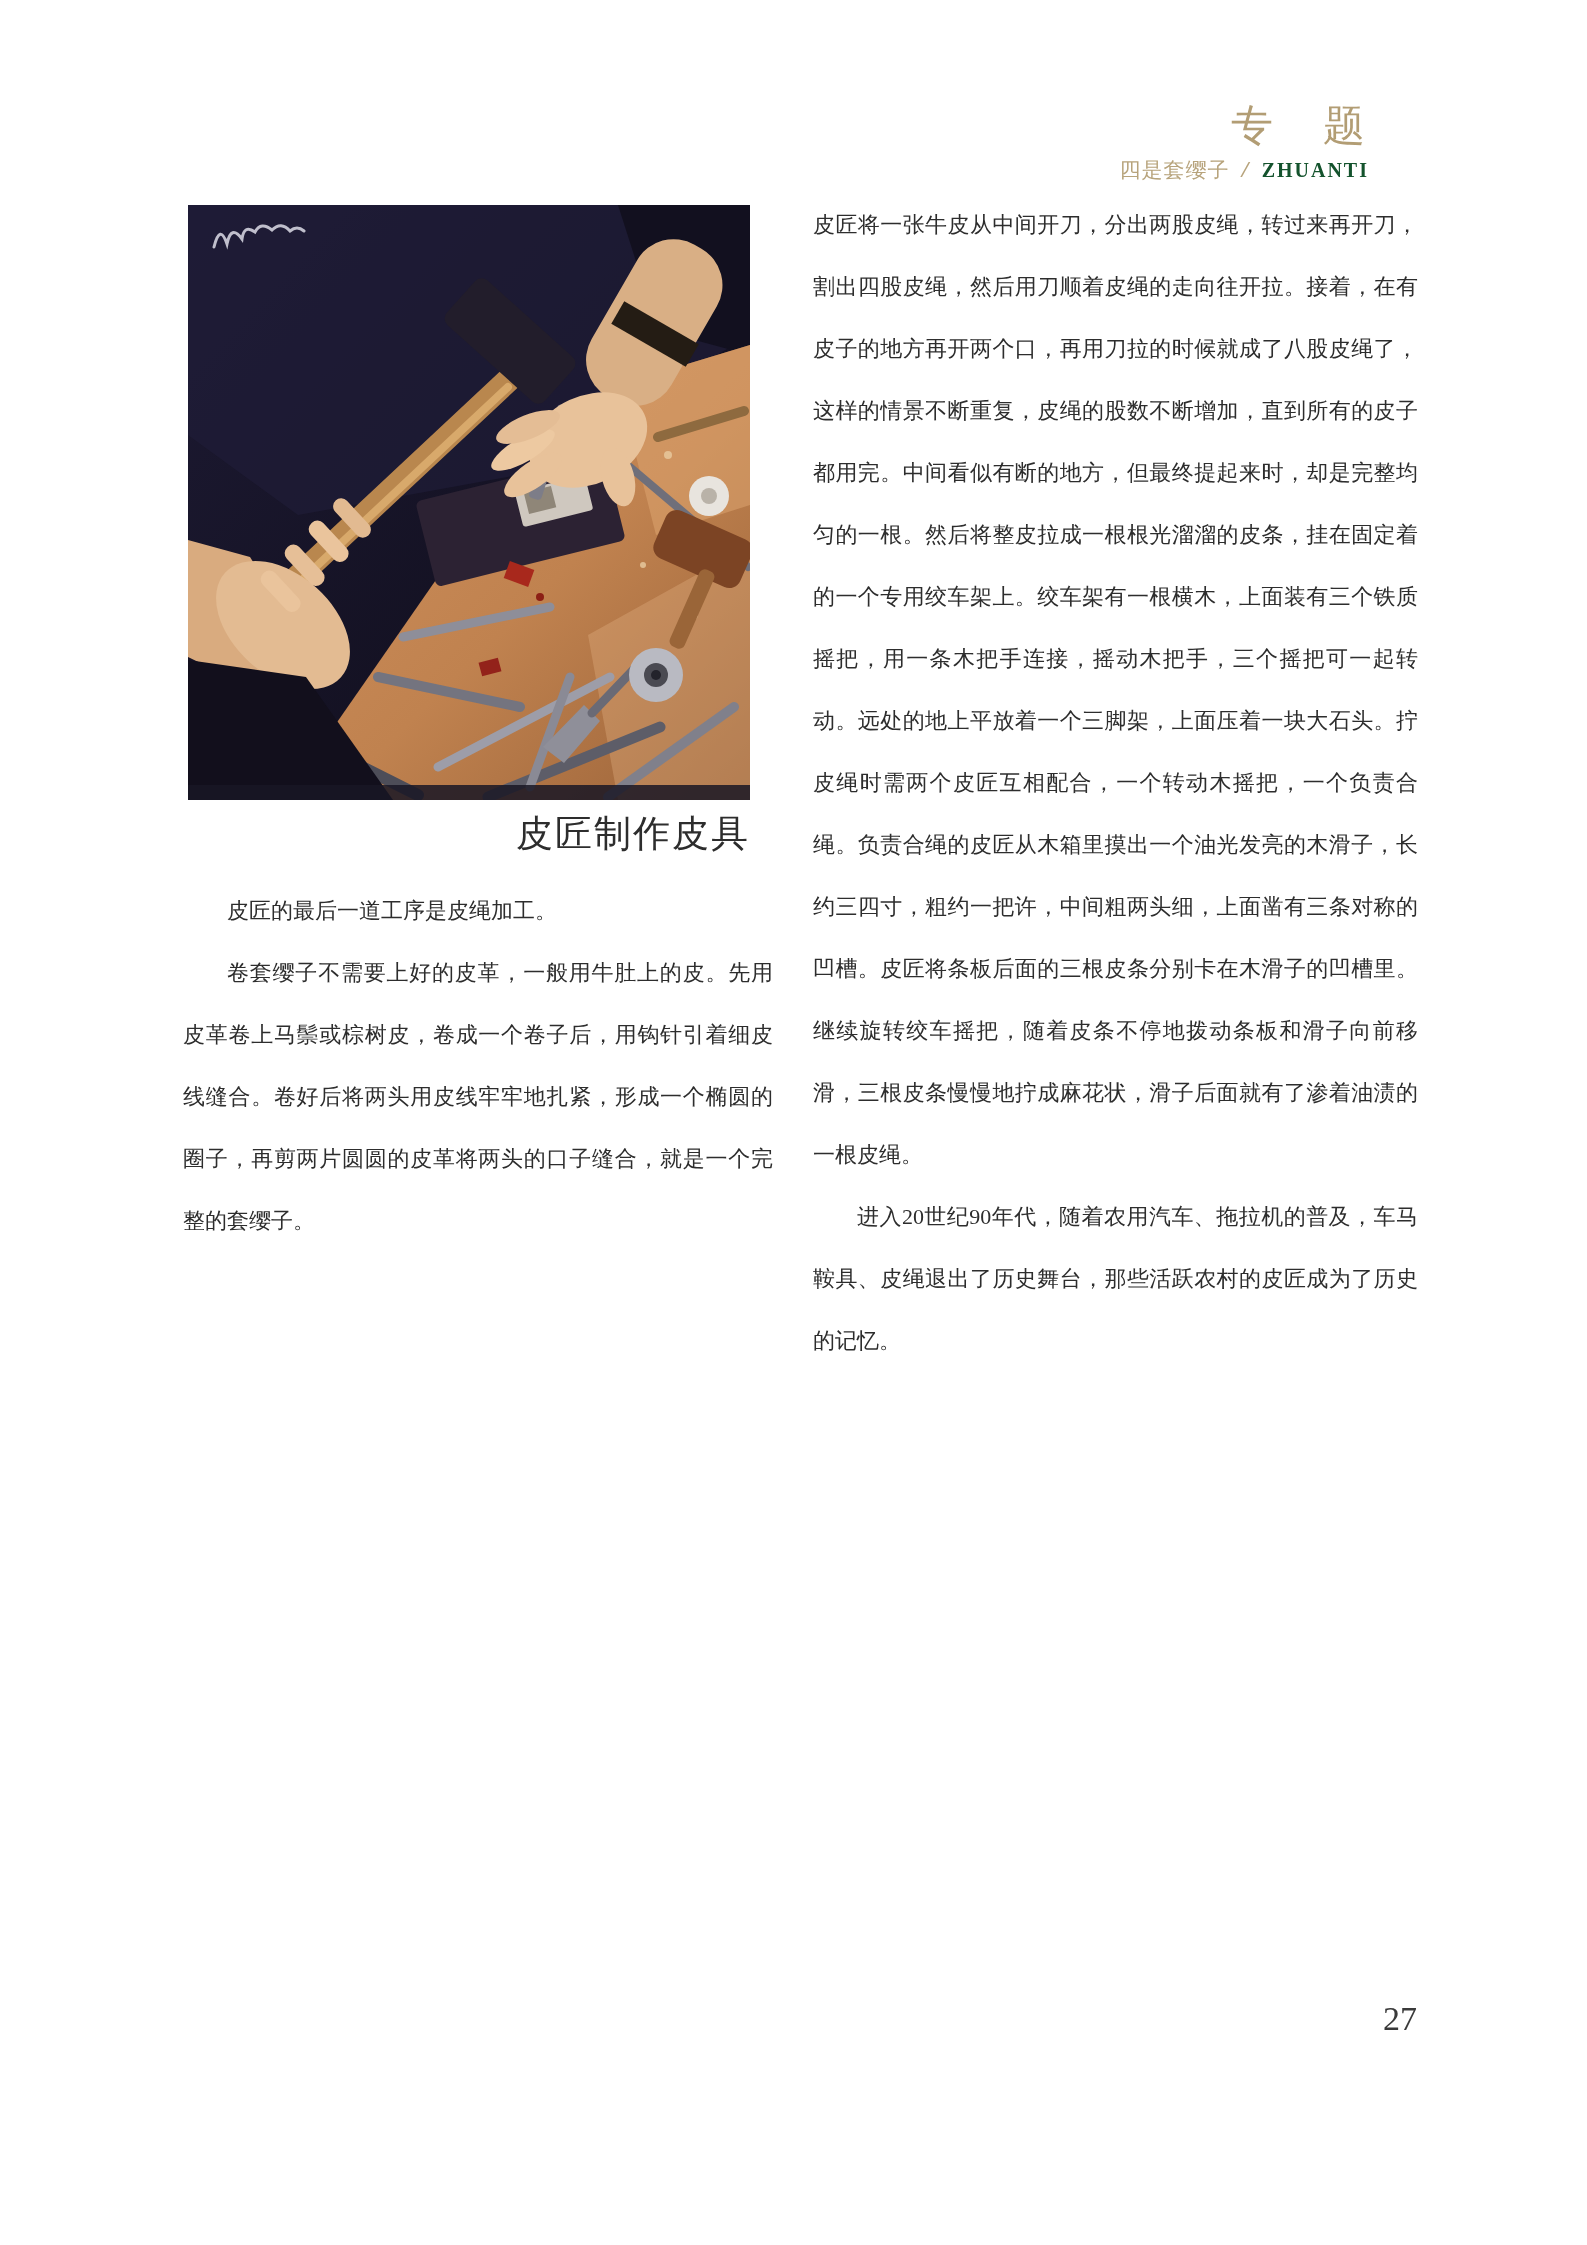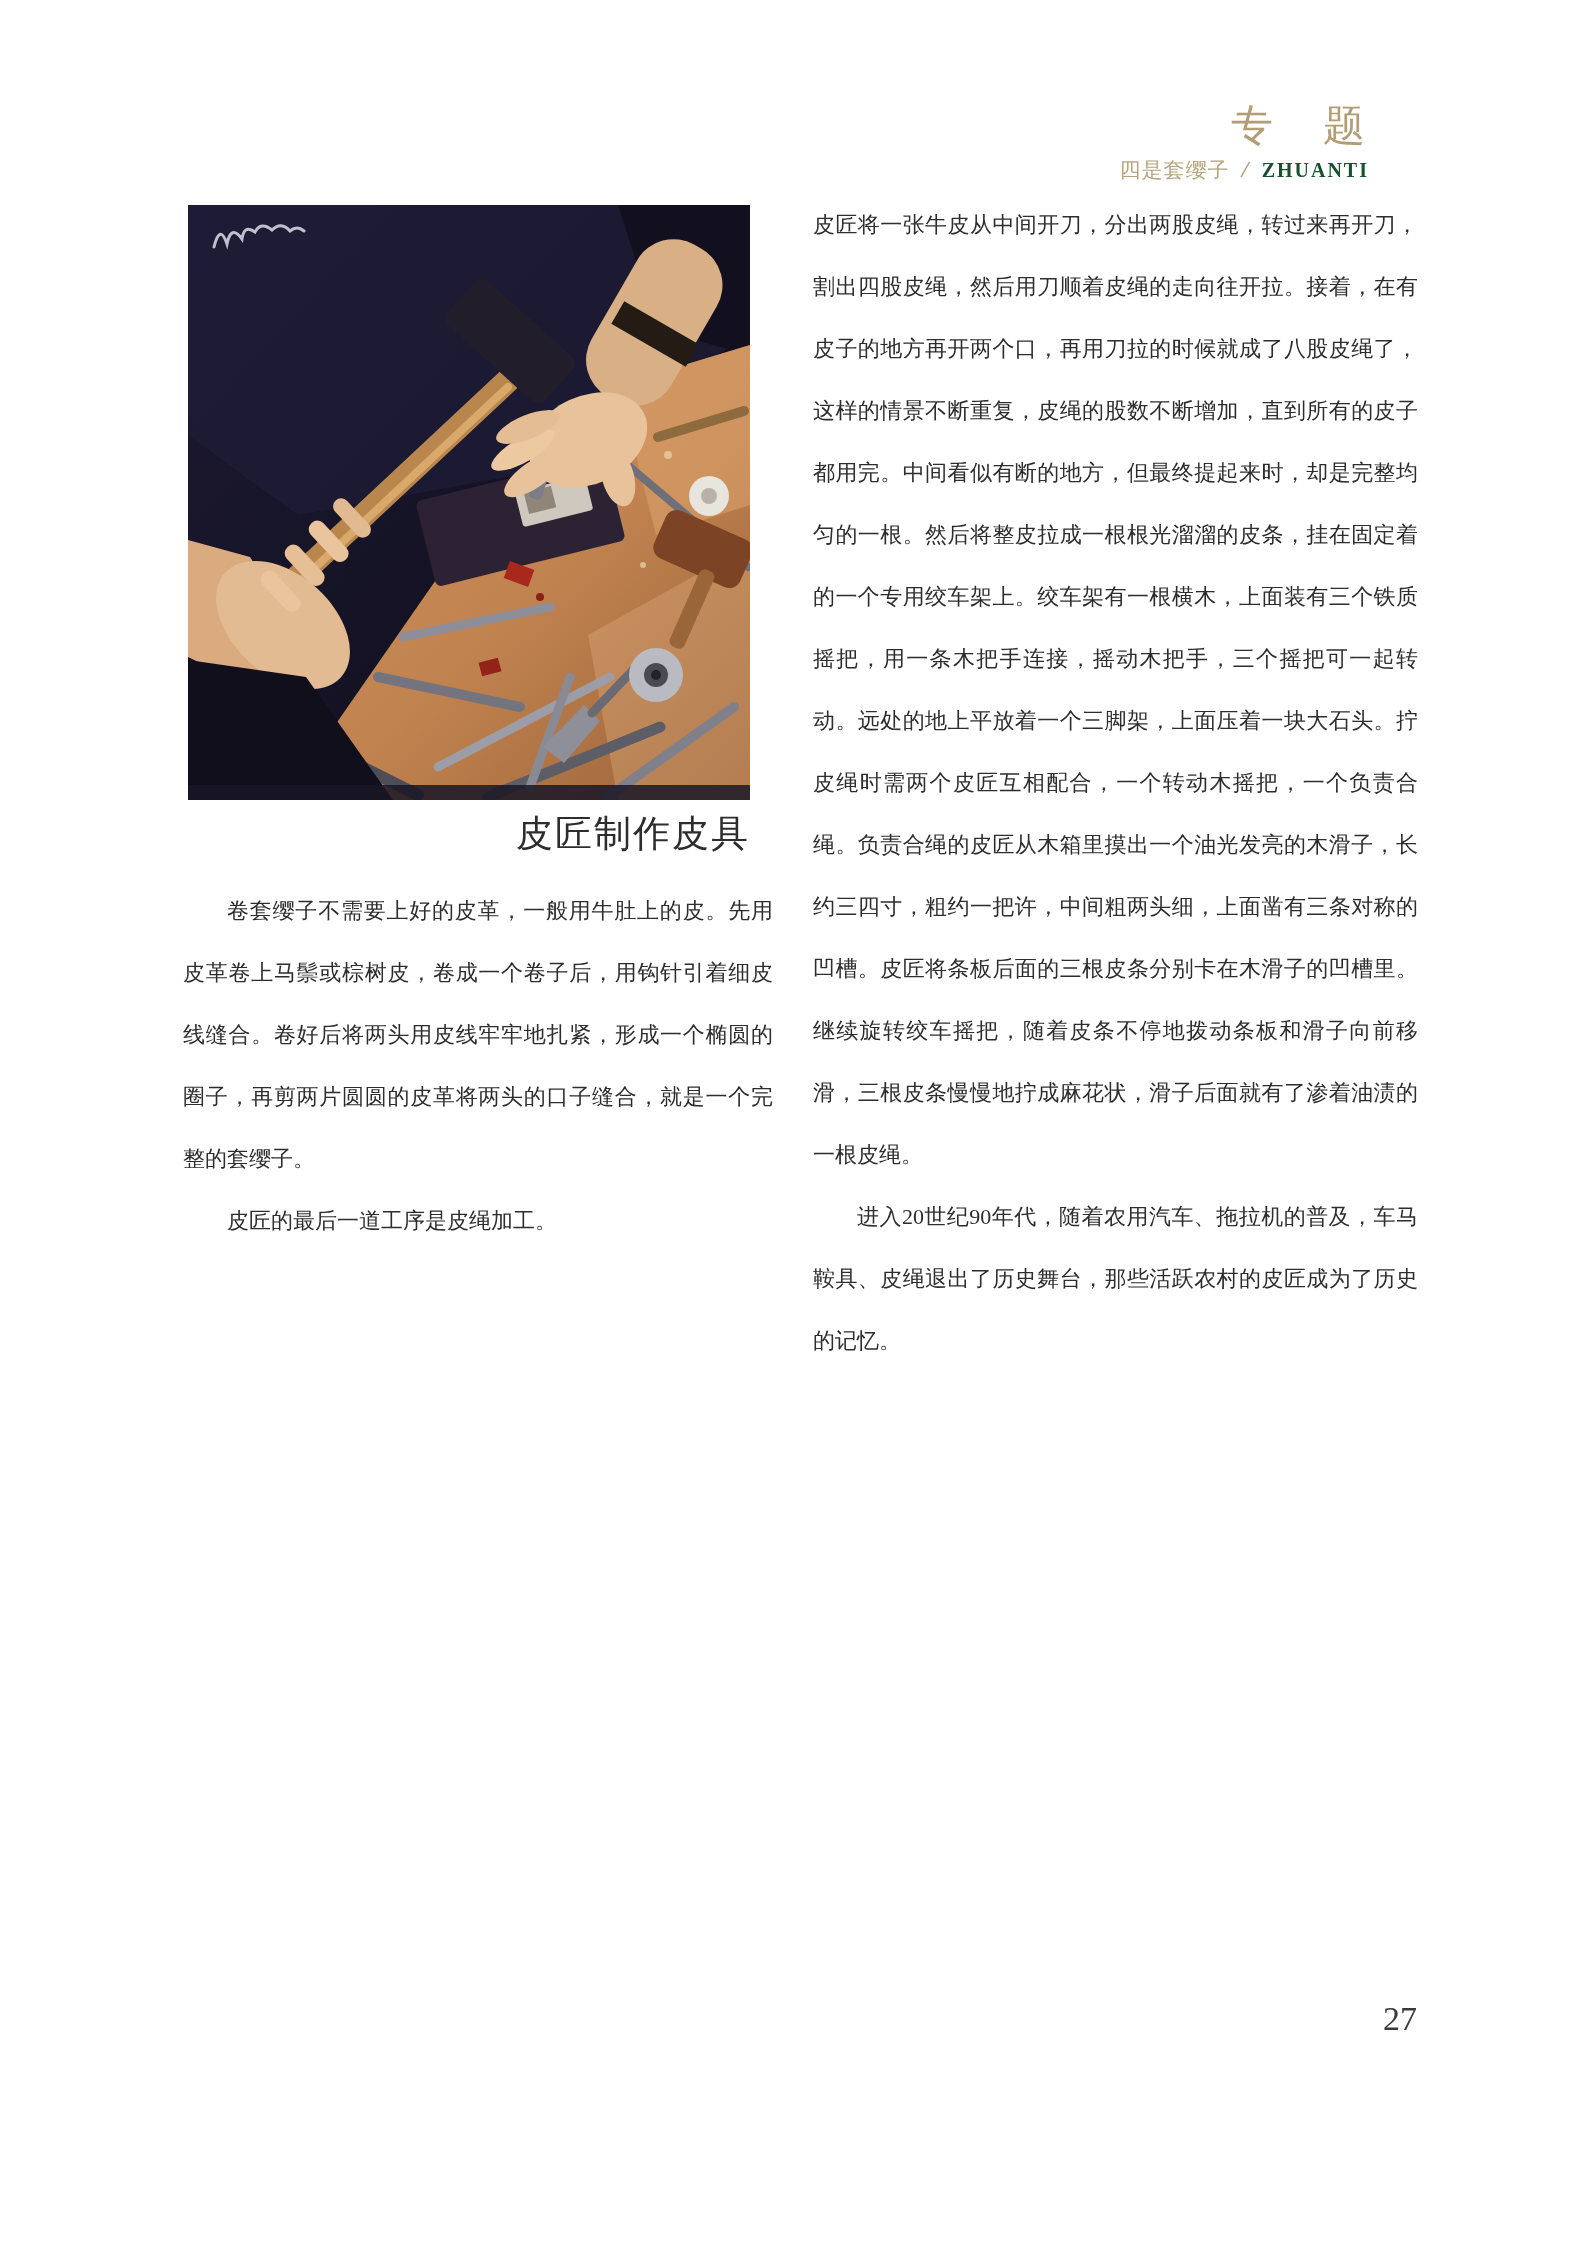--- a/index.html
+++ b/index.html
@@ -193,23 +193,23 @@
           <polygon points="0,455 118,472 205,595 0,595" fill="#120f1c"></polygon>
           <rect x="0" y="580" width="562" height="15" fill="#191624" opacity="0.85"></rect>
         </g>
       </svg>
       <figcaption class="photo-caption">皮匠制作皮具</figcaption>
     </figure>
 
     <div class="paragraphs">
 
 
+        <p class="para indented">皮匠的最后一道工序是皮绳加工。</p>
+
         <p class="para indented">卷套缨子不需要上好的皮革，一般用牛肚上的皮。先用皮革卷上马鬃或棕树皮，卷成一个卷子后，用钩针引着细皮线缝合。卷好后将两头用皮线牢牢地扎紧，形成一个椭圆的圈子，再剪两片圆圆的皮革将两头的口子缝合，就是一个完整的套缨子。</p>
-
-        <p class="para indented">皮匠的最后一道工序是皮绳加工。</p>
       </div>
   </div>
 
   <div class="col col-right">
     <div class="paragraphs">
 
         <p class="para">皮匠将一张牛皮从中间开刀，分出两股皮绳，转过来再开刀，割出四股皮绳，然后用刀顺着皮绳的走向往开拉。接着，在有皮子的地方再开两个口，再用刀拉的时候就成了八股皮绳了，这样的情景不断重复，皮绳的股数不断增加，直到所有的皮子都用完。中间看似有断的地方，但最终提起来时，却是完整均匀的一根。然后将整皮拉成一根根光溜溜的皮条，挂在固定着的一个专用绞车架上。绞车架有一根横木，上面装有三个铁质摇把，用一条木把手连接，摇动木把手，三个摇把可一起转动。远处的地上平放着一个三脚架，上面压着一块大石头。拧皮绳时需两个皮匠互相配合，一个转动木摇把，一个负责合绳。负责合绳的皮匠从木箱里摸出一个油光发亮的木滑子，长约三四寸，粗约一把许，中间粗两头细，上面凿有三条对称的凹槽。皮匠将条板后面的三根皮条分别卡在木滑子的凹槽里。继续旋转绞车摇把，随着皮条不停地拨动条板和滑子向前移滑，三根皮条慢慢地拧成麻花状，滑子后面就有了渗着油渍的一根皮绳。</p>
 
 
         <p class="para indented">进入20世纪90年代，随着农用汽车、拖拉机的普及，车马鞍具、皮绳退出了历史舞台，那些活跃农村的皮匠成为了历史的记忆。</p>

